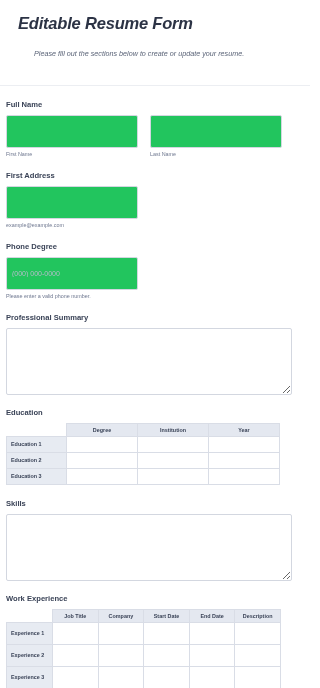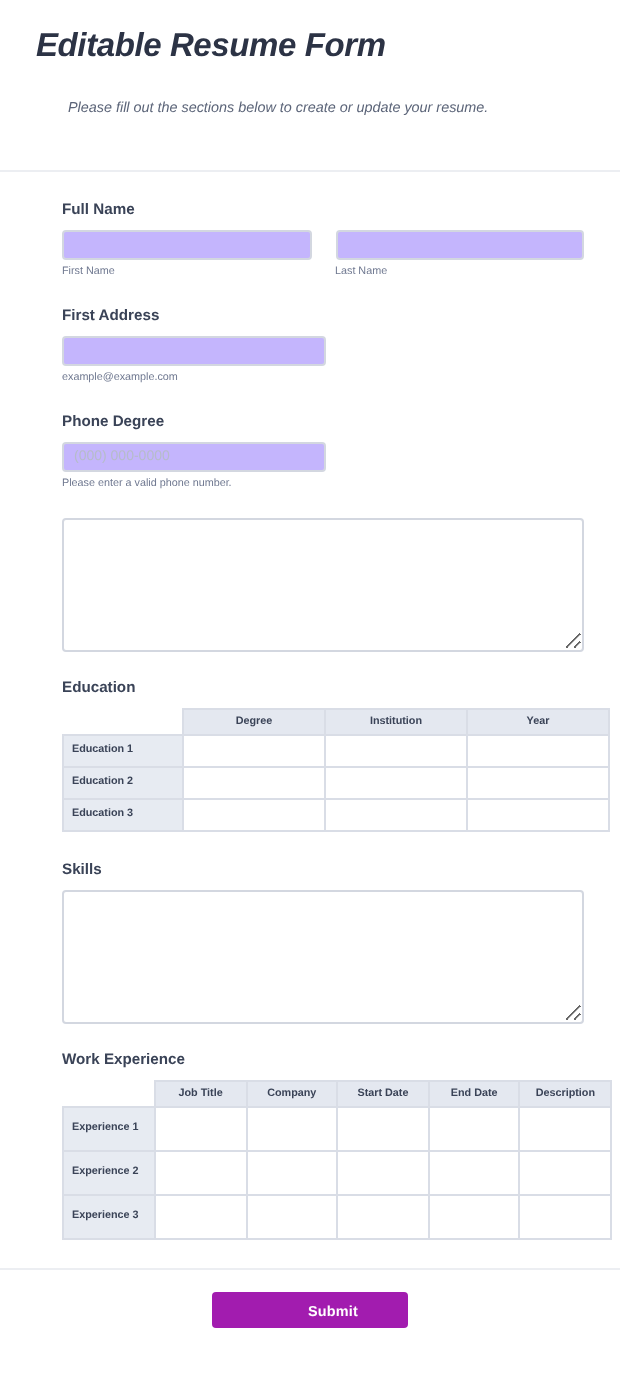--- a/index.html
+++ b/index.html
@@ -37,21 +37,21 @@
     line-height: 1.4;
   }
   .divider {
     height: 1px;
     width: 100%;
     background: #eceef2;
     border: 0;
     margin: 0;
   }
   .body {
-    padding: 14px 18px 0 31px;
+    padding: 14px 18px 0 6px;
   }
   .field-block { margin-bottom: 13px; }
   .field-label {
     font-size: 7.6px;
     font-weight: bold;
     color: #3a4357;
     margin-bottom: 6px;
     display: block;
   }
   .helper {
@@ -61,24 +61,24 @@
     display: block;
     line-height: 1.3;
   }
   .name-row {
     display: flex;
     gap: 12px;
   }
   .name-col { width: 132px; }
   .text-input {
     width: 100%;
-    height: 15px;
+    height: 33px;
     border: 1px solid #d3d7e0;
     border-radius: 2px;
-    background: #c4b5fd;
+    background: #22c55e;
     font-family: "Liberation Sans", sans-serif;
     font-size: 7px;
     color: #2c3345;
     padding: 0 5px;
     outline: none;
     display: block;
   }
   .text-input::placeholder { color: #b6bcca; }
   .input-email { width: 132px; }
   .input-phone { width: 132px; }
@@ -200,20 +200,21 @@
       <span class="helper">example@example.com</span>
     </div>
 
     <div class="field-block">
       <label class="field-label">Phone Degree</label>
       <input class="text-input input-phone" type="text" placeholder="(000) 000-0000" style="">
       <span class="helper">Please enter a valid phone number.</span>
     </div>
 
     <div class="field-block">
+      <label class="field-label">Professional Summary</label>
       <textarea class="txtarea txtarea-summary" placeholder="" style=""></textarea>
     </div>
 
     <div class="field-block section-gap">
       <label class="field-label">Education</label>
       <div class="grid-wrap">
         <table class="grid tbl-education">
           <colgroup>
             <col class="c0">
               <col class="c1">

